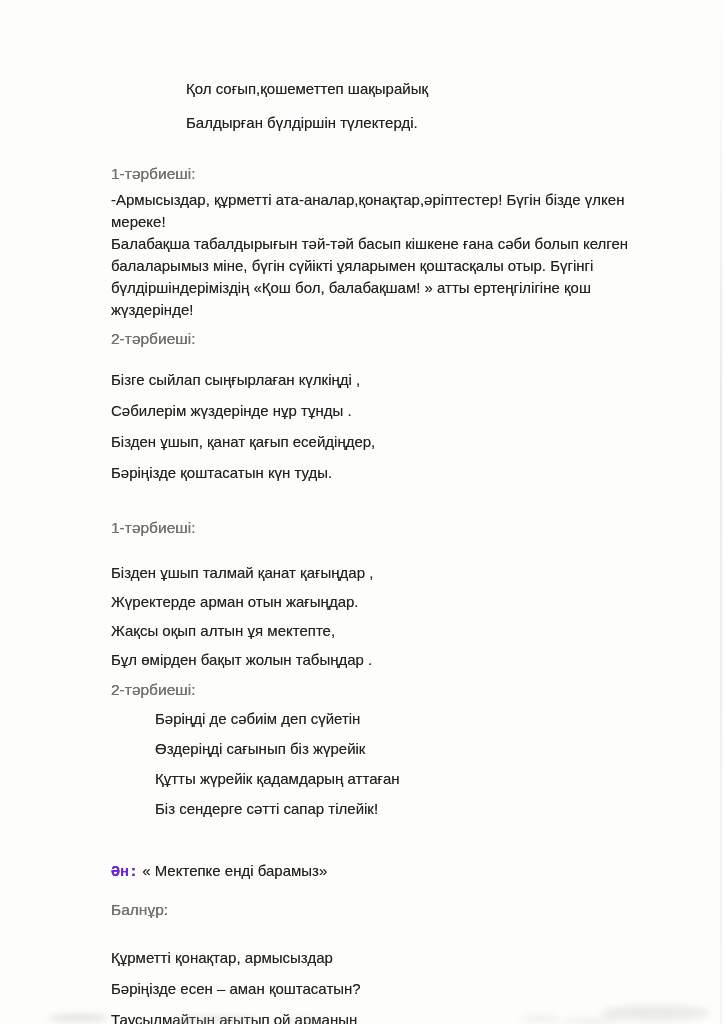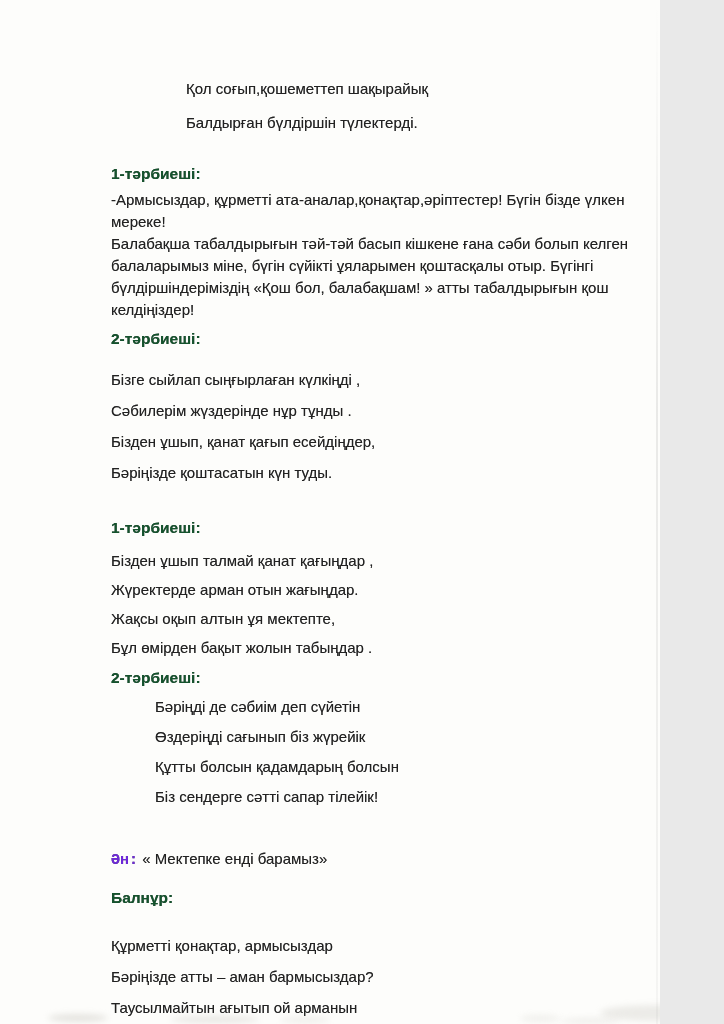--- a/index.html
+++ b/index.html
@@ -3,42 +3,42 @@
 <meta charset="utf-8">
 <style>
   html, body { margin: 0; padding: 0; }
   body {
     width: 724px; height: 1024px;
     background: #e9e9e9;
     font-family: "Liberation Sans", "DejaVu Sans", sans-serif;
   }
   .page {
     position: relative;
-    width: 660px; height: 1024px;
+    width: 724px; height: 1024px;
     background: #fdfdfb;
     overflow: hidden;
     color: #1e1e1e;
   }
   .content {
     position: absolute;
     left: 111px; top: 0;
     width: 556px;
   }
   .txt {
     font-size: 15px;
     color: #222;
     text-shadow: 0 0 0.5px rgba(40,40,40,0.55);
   }
   .intro { padding-top: 72px; margin-left: 75px; }
   .intro .line { line-height: 34px; }
   .speaker {
-    font-weight: bold;
+    font-weight: normal;
     font-size: 15.5px;
     line-height: 19px;
-    color: #14532d;
+    color: #737373;
     text-shadow: 0 0 0.6px rgba(20,20,20,0.7);
   }
   .para .line { line-height: 22px; }
   .verse1 .line { line-height: 31px; }
   .verse2 .line { line-height: 29px; }
   .verse3 .line { line-height: 30px; }
   .verse4 .line { line-height: 31px; }
   .songline { line-height: 20px; }
   .songline .song-label {
     font-weight: bold;
@@ -70,59 +70,59 @@
       <div class="line">Қол соғып,қошеметтеп шақырайық</div>
       <div class="line">Балдырған бүлдіршін түлектерді.</div>
     </div>
 
     <div class="speaker" style="margin-top:24px;">1-тәрбиеші:</div>
 
     <div class="para txt" style="margin-top:6px;">
       <div class="line">-Армысыздар, құрметті ата-аналар,қонақтар,әріптестер! Бүгін бізде үлкен мереке!</div>
       <div class="line">Балабақша табалдырығын тәй-тәй басып кішкене ғана сәби болып келген</div>
       <div class="line">балаларымыз міне, бүгін сүйікті ұяларымен қоштасқалы отыр. Бүгінгі</div>
-      <div class="line">бүлдіршіндеріміздің «Қош бол, балабақшам! » атты табалдырығын қош келдіңіздер!</div>
+      <div class="line">бүлдіршіндеріміздің «Қош бол, балабақшам! » атты ертеңгілігіне қош жүздерінде!</div>
     </div>
 
     <div class="speaker" style="margin-top:8px;">2-тәрбиеші:</div>
 
     <div class="verse1 txt" style="margin-top:16px;">
       <div class="line">Бізге сыйлап сыңғырлаған күлкіңді ,</div>
       <div class="line">Сәбилерім жүздерінде нұр тұнды .</div>
       <div class="line">Бізден ұшып, қанат қағып есейдіңдер,</div>
       <div class="line">Бәріңізде қоштасатын күн туды.</div>
     </div>
 
     <div class="speaker" style="margin-top:30px;">1-тәрбиеші:</div>
 
-    <div class="verse2 txt" style="margin-top:9px;">
+    <div class="verse2 txt" style="margin-top:21px;">
       <div class="line">Бізден ұшып талмай қанат қағыңдар ,</div>
       <div class="line">Жүректерде арман отын жағыңдар.</div>
       <div class="line">Жақсы оқып алтын ұя мектепте,</div>
       <div class="line">Бұл өмірден бақыт жолын табыңдар .</div>
     </div>
 
     <div class="speaker" style="margin-top:6px;">2-тәрбиеші:</div>
 
     <div class="verse3 txt" style="margin-top:5px;margin-left:44px;">
       <div class="line">Бәріңді де сәбиім деп сүйетін</div>
       <div class="line">Өздеріңді сағынып біз жүрейік</div>
-      <div class="line">Құтты болсын қадамдарың болсын</div>
+      <div class="line">Құтты жүрейік қадамдарың аттаған</div>
       <div class="line">Біз сендерге сәтті сапар тілейік!</div>
     </div>
 
     <div class="songline txt" style="margin-top:37px;">
       <span class="song-label">Ән:</span><span> « Мектепке енді барамыз»</span>
     </div>
 
     <div class="speaker" style="margin-top:17px;">Балнұр:</div>
 
     <div class="verse4 txt" style="margin-top:23px;">
       <div class="line">Құрметті қонақтар, армысыздар</div>
-      <div class="line">Бәріңізде атты – аман бармысыздар?</div>
+      <div class="line">Бәріңізде есен – аман қоштасатын?</div>
       <div class="line">Таусылмайтын ағытып ой арманын</div>
     </div>
 
   </div>
 
   <div class="smudge" style="left:48px;  top:1014px; width:60px;  height:8px; opacity:0.35;"></div>
   <div class="smudge" style="left:170px; top:1016px; width:90px;  height:7px; opacity:0.30;"></div>
   <div class="smudge" style="left:280px; top:1017px; width:50px;  height:6px; opacity:0.22;"></div>
   <div class="smudge" style="left:520px; top:1015px; width:40px;  height:7px; opacity:0.18;"></div>
   <div class="smudge" style="left:600px; top:1005px; width:110px; height:16px; opacity:0.25;"></div>

